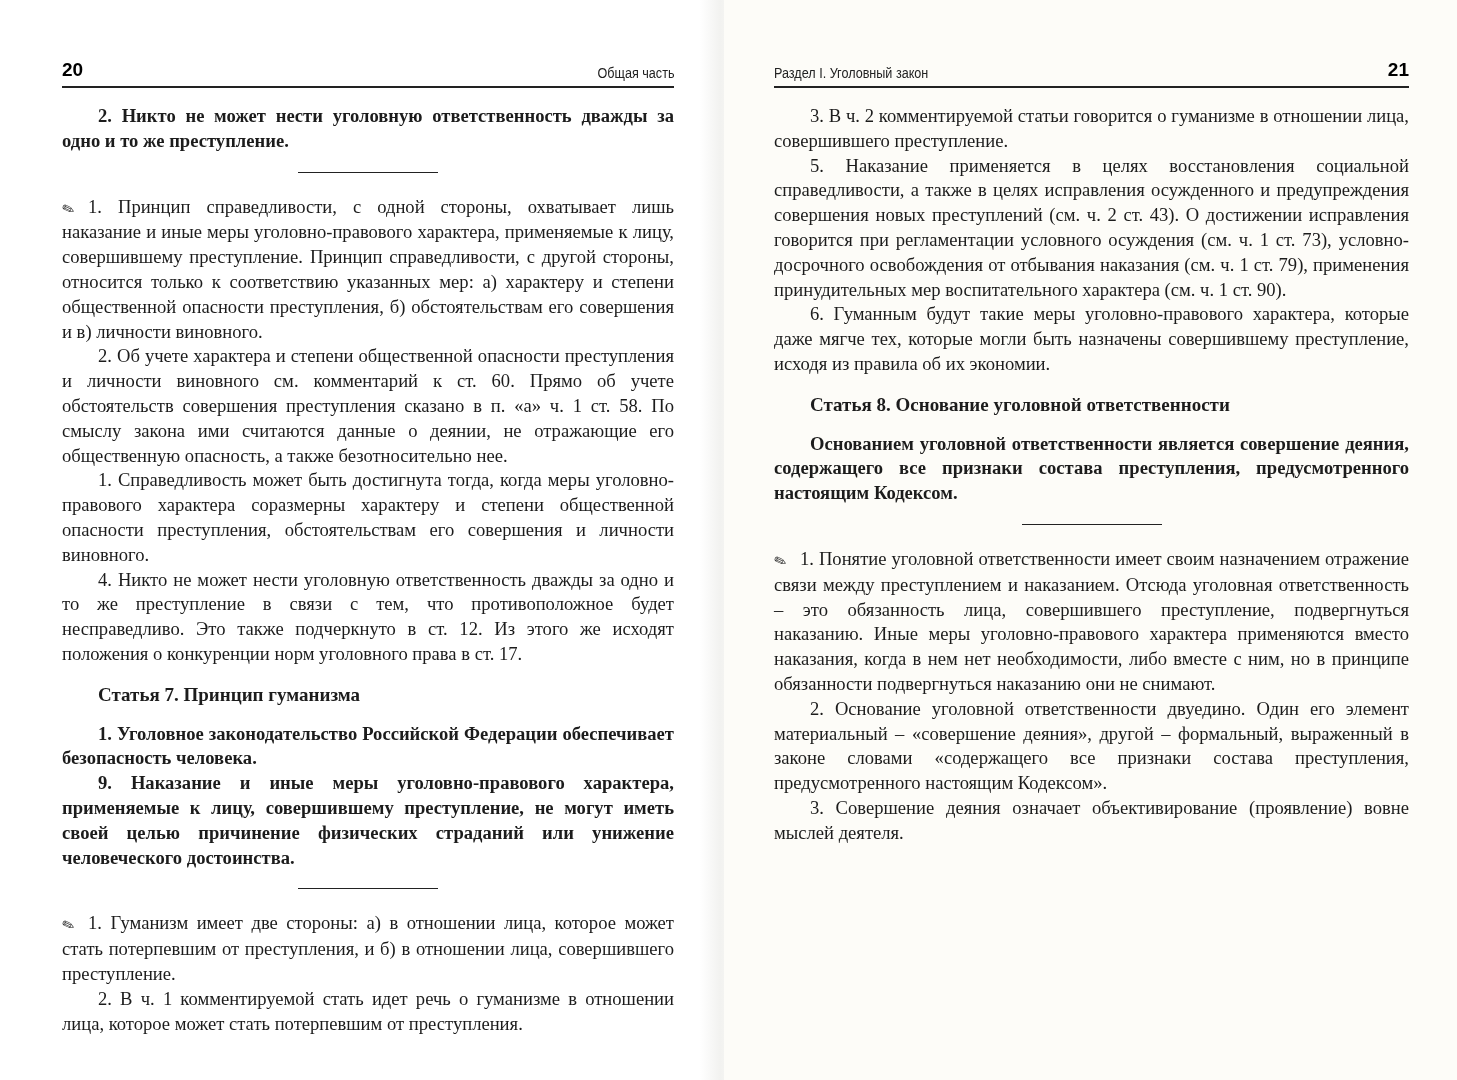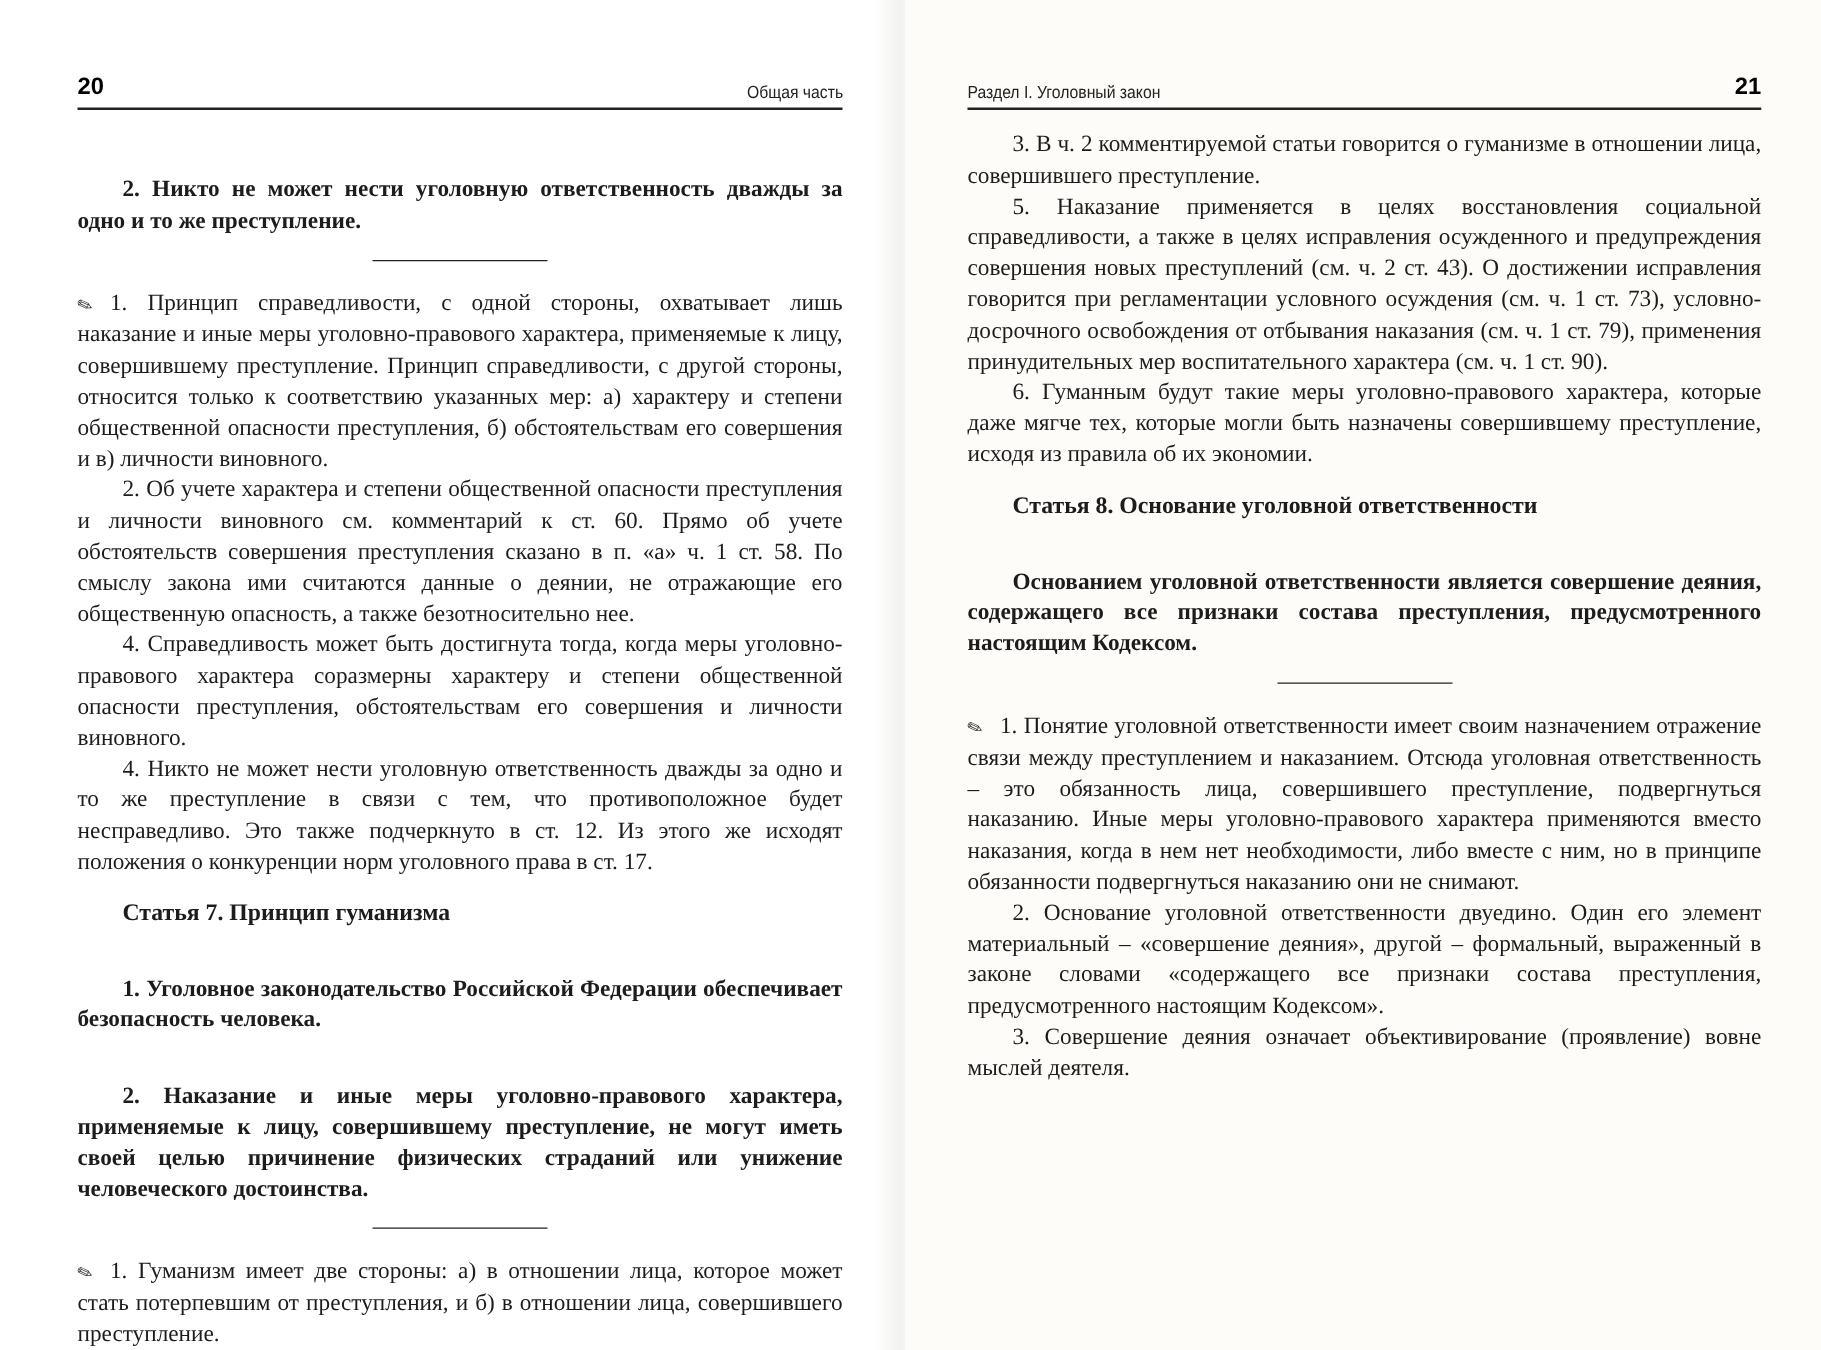--- a/index.html
+++ b/index.html
@@ -22,21 +22,21 @@
   .left .section-title { transform-origin:right bottom; }
   .right .section-title { transform-origin:left bottom; }
   .head-rule { position:absolute; top:86px; height:0; border-top:2px solid #222; }
   .left .head-rule { left:62px; width:612px; }
   .right .head-rule { left:50px; width:635px; }
   .content { position:absolute; top:104px; font-size:18.6px; line-height:24.8px; text-align:justify; }
   .left .content { left:62px; width:612px; }
   .right .content { left:50px; width:635px; }
   p { margin:0; }
   .indent { text-indent:36px; }
-  .law { font-weight:bold; text-indent:36px;margin-top:36px; }
+  .law { font-weight:bold; text-indent:36px; }
   .sep { width:140px; height:0; border-top:1.5px solid #222; margin:18px auto 22px auto; }
   .article-head { margin:16px 0 14px 36px; font-size:19px; }
   .article-head .num { font-weight:bold; }
   .article-head .title { font-weight:bold; }
   .comment-start { position:relative; }
   .pencil { display:inline-block; width:20px; margin-right:6px; font-size:15px; color:#333; transform:rotate(-20deg); }
 </style>
 </head>
 <body>
 
@@ -46,30 +46,30 @@
     <span class="section-title">Общая часть</span>
   </div>
   <div class="head-rule"></div>
 
   <div class="content">
     <p class="law">2. Никто не может нести уголовную ответственность дважды за одно и то же преступление.</p>
     <div class="sep"></div>
 
     <p class="comment-start"><span class="pencil">✎</span><span>1. Принцип справедливости, с одной стороны, охватывает лишь наказание и иные меры уголовно-правового характера, применяемые к лицу, совершившему преступление. Принцип справедливости, с другой стороны, относится только к соответствию указанных мер: а) характеру и степени общественной опасности преступления, б) обстоятельствам его совершения и в) личности виновного.</span></p>
     <p class="indent">2. Об учете характера и степени общественной опасности преступления и личности виновного см. комментарий к ст. 60. Прямо об учете обстоятельств совершения преступления сказано в п. «а» ч. 1 ст. 58. По смыслу закона ими считаются данные о деянии, не отражающие его общественную опасность, а также безотносительно нее.</p>
-    <p class="indent">4. Справедливость может быть достигнута тогда, когда меры уголовно-правового характера соразмерны характеру и степени общественной опасности преступления, обстоятельствам его совершения и личности виновного.</p>
+    <p class="indent">1. Справедливость может быть достигнута тогда, когда меры уголовно-правового характера соразмерны характеру и степени общественной опасности преступления, обстоятельствам его совершения и личности виновного.</p>
     <p class="indent">4. Никто не может нести уголовную ответственность дважды за одно и то же преступление в связи с тем, что противоположное будет несправедливо. Это также подчеркнуто в ст. 12. Из этого же исходят положения о конкуренции норм уголовного права в ст. 17.</p>
 
     <div class="article-head">
       <span class="num">Статья 7.</span>
       <span class="title">Принцип гуманизма</span>
     </div>
 
     <p class="law">1. Уголовное законодательство Российской Федерации обеспечивает безопасность человека.</p>
-    <p class="law">2. Наказание и иные меры уголовно-правового характера, применяемые к лицу, совершившему преступление, не могут иметь своей целью причинение физических страданий или унижение человеческого достоинства.</p>
+    <p class="law">9. Наказание и иные меры уголовно-правового характера, применяемые к лицу, совершившему преступление, не могут иметь своей целью причинение физических страданий или унижение человеческого достоинства.</p>
     <div class="sep"></div>
 
     <p class="comment-start"><span class="pencil">✎</span><span>1. Гуманизм имеет две стороны: а) в отношении лица, которое может стать потерпевшим от преступления, и б) в отношении лица, совершившего преступление.</span></p>
     <p class="indent">2. В ч. 1 комментируемой стать идет речь о гуманизме в отношении лица, которое может стать потерпевшим от преступления.</p>
   </div>
 </div>
 
 <div class="gutter"></div>
 
 <div class="page right">

